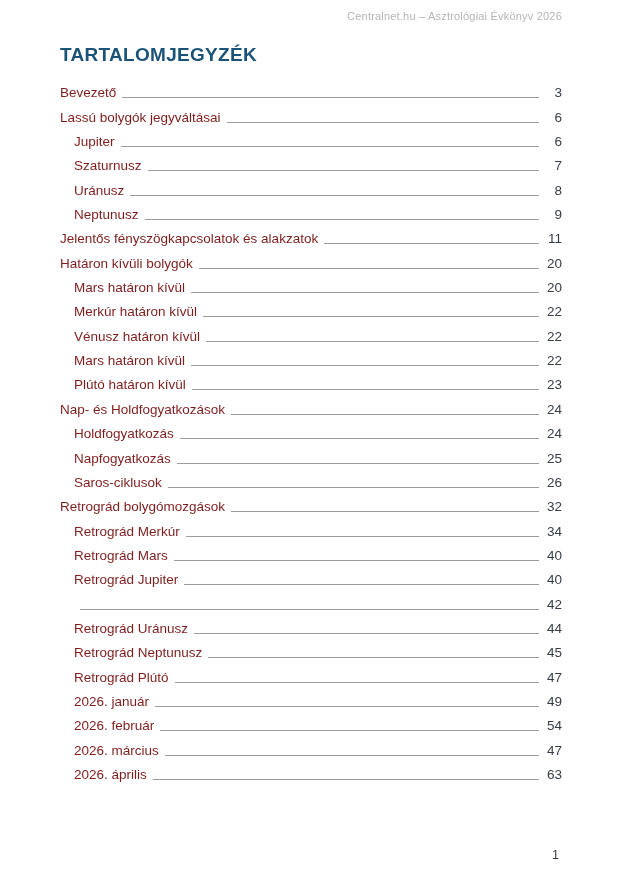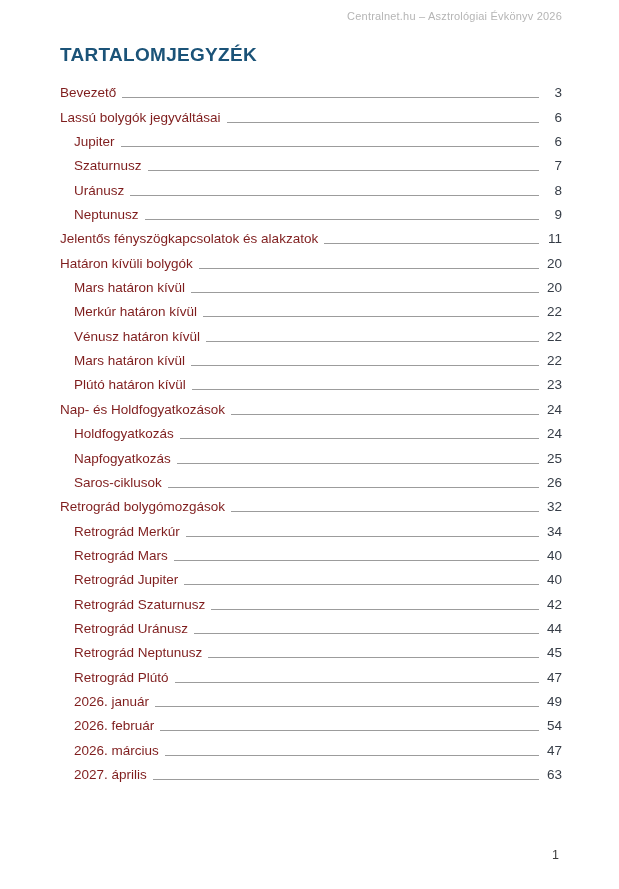--- a/index.html
+++ b/index.html
@@ -185,21 +185,20 @@
         <span class="toc-label">Retrográd Mars</span>
         <span class="toc-leader"></span>
         <span class="toc-page">40</span>
       </div>
       <div class="toc-row level-1">
         <span class="toc-label">Retrográd Jupiter</span>
         <span class="toc-leader"></span>
         <span class="toc-page">40</span>
       </div>
       <div class="toc-row level-1">
-        <span class="toc-label">Retrográd Szaturnusz</span>
         <span class="toc-leader"></span>
         <span class="toc-page">42</span>
       </div>
       <div class="toc-row level-1">
         <span class="toc-label">Retrográd Uránusz</span>
         <span class="toc-leader"></span>
         <span class="toc-page">44</span>
       </div>
       <div class="toc-row level-1">
         <span class="toc-label">Retrográd Neptunusz</span>
@@ -220,21 +219,21 @@
         <span class="toc-label">2026. február</span>
         <span class="toc-leader"></span>
         <span class="toc-page">54</span>
       </div>
       <div class="toc-row level-1">
         <span class="toc-label">2026. március</span>
         <span class="toc-leader"></span>
         <span class="toc-page">47</span>
       </div>
       <div class="toc-row level-1">
-        <span class="toc-label">2027. április</span>
+        <span class="toc-label">2026. április</span>
         <span class="toc-leader"></span>
         <span class="toc-page">63</span>
       </div>
     </div>
 
   <div class="footer-page-number">1</div>
 
 </div>
 
 </body></html>

